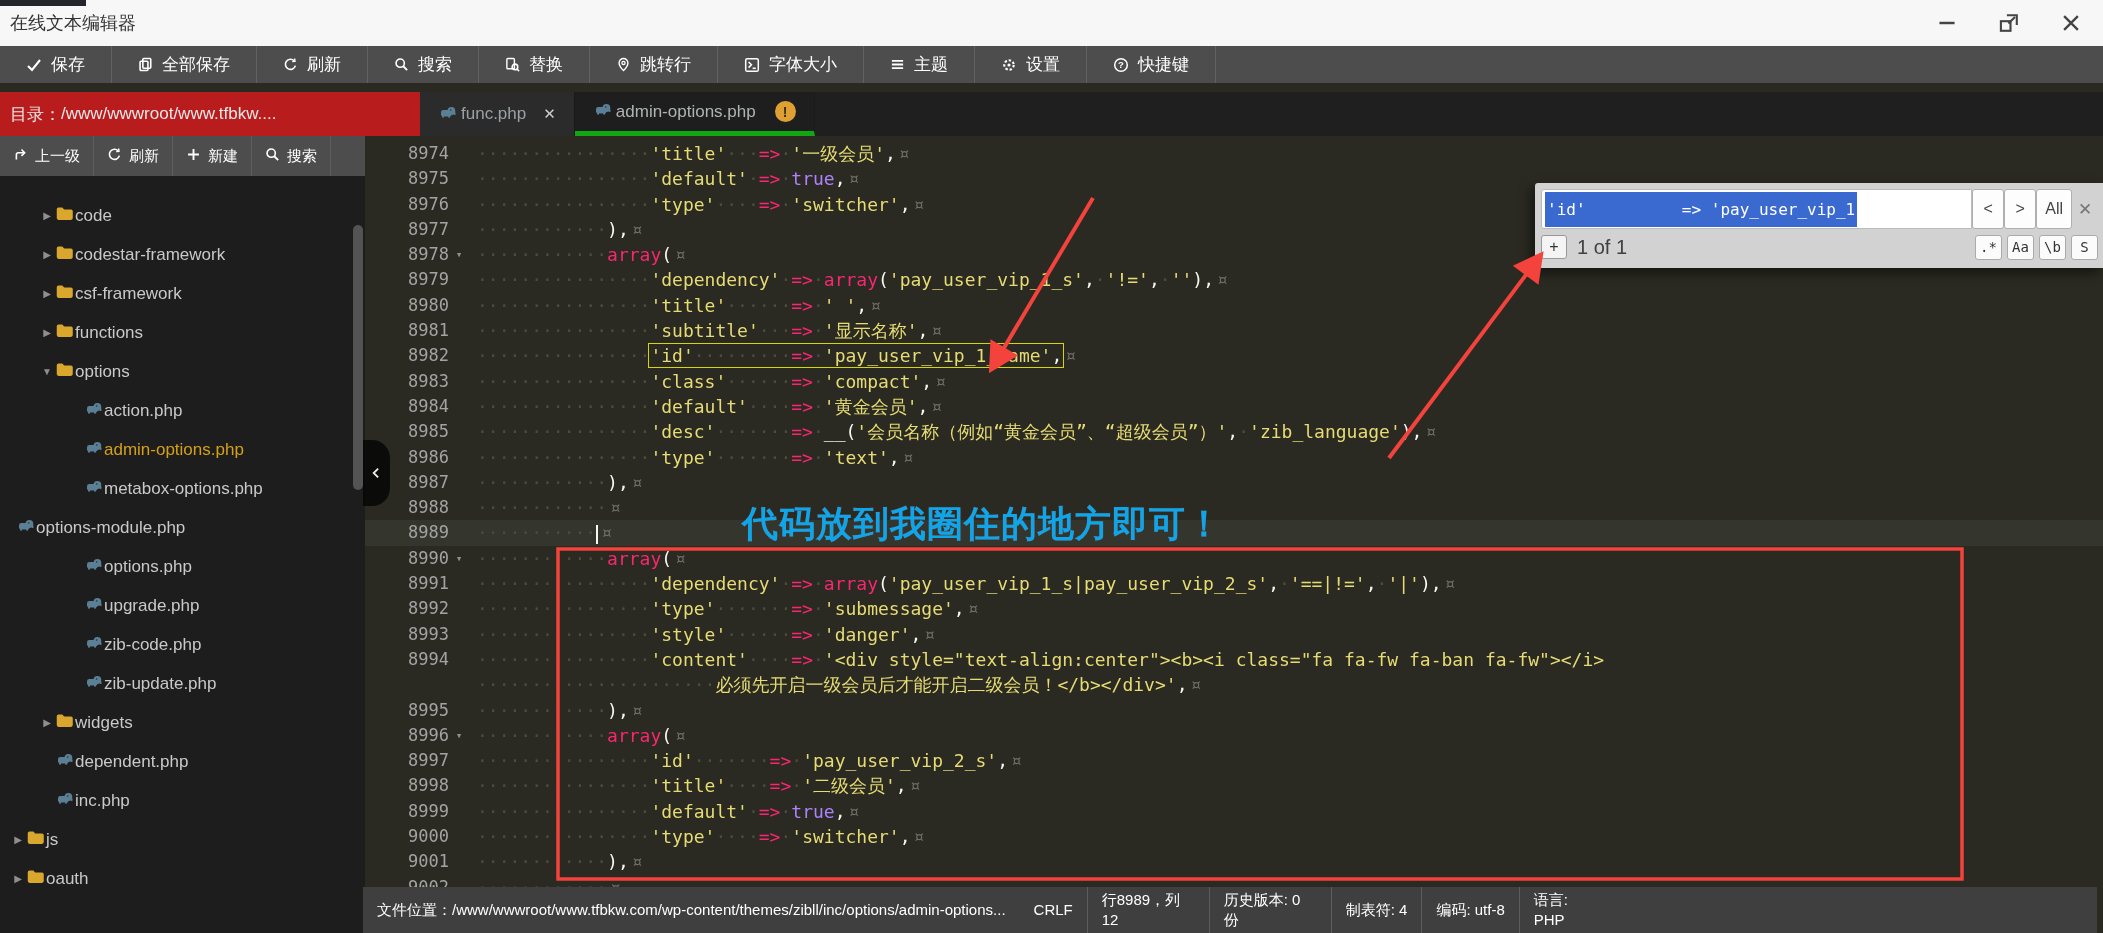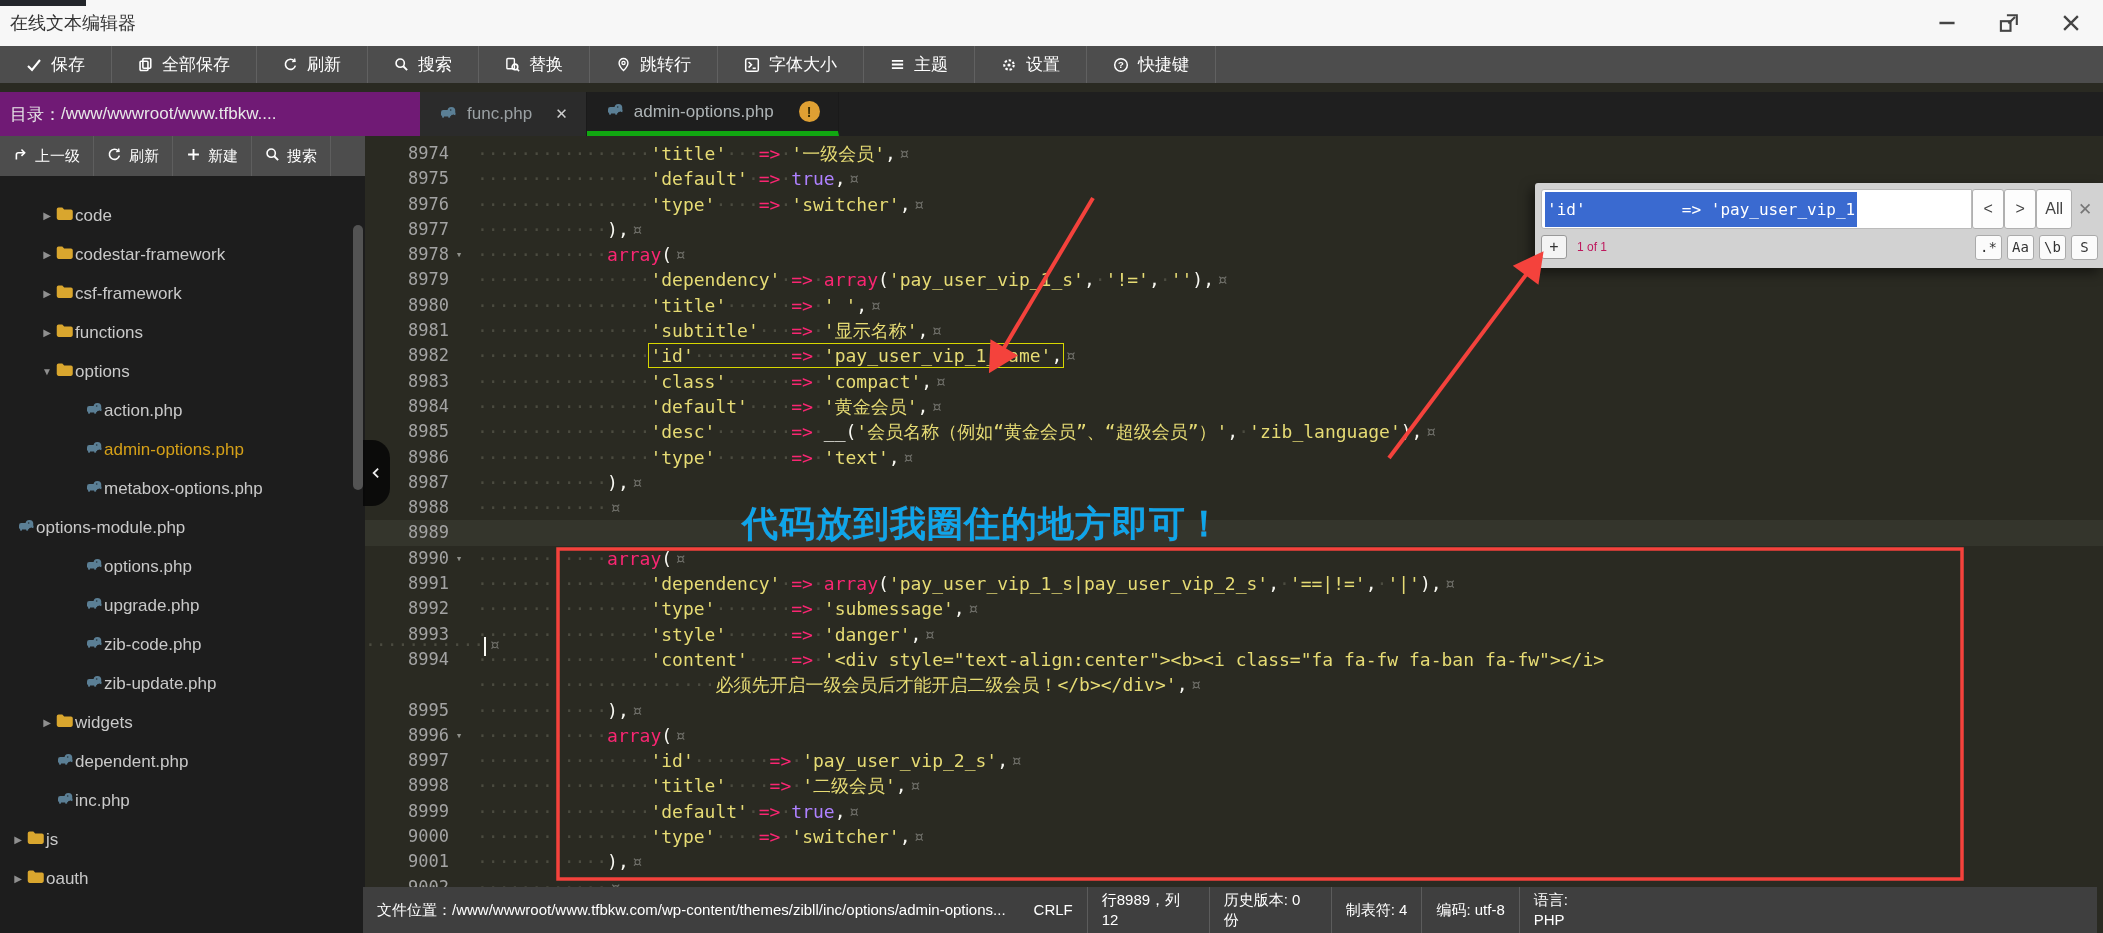--- a/index.html
+++ b/index.html
@@ -14,43 +14,43 @@
   .win-controls { position:absolute; right:8px; top:0; height:46px; display:flex; align-items:center; gap:34px; color:#444; padding-right:10px; }
   .win-btn { width:28px; height:28px; display:flex; align-items:center; justify-content:center; cursor:pointer; }
 
   
   .toolbar { position:absolute; left:0; top:46px; width:2103px; height:37px; background:#4d4d4d; display:flex; align-items:stretch; }
   .tb-btn { display:flex; align-items:center; gap:9px; padding:0 26px; color:#fff; font-size:17px; border-right:1px solid #616161; cursor:pointer; }
   .tb-btn .ic { display:flex; align-items:center; }
 
   
   .row2 { position:absolute; left:0; top:92px; width:2103px; height:44px; display:flex; background:#1f1f1f; }
-  .dirbox { width:420px; background:#701a75; display:flex; align-items:center; padding-left:10px; color:#e8e8e8; font-size:17px; white-space:nowrap; overflow:hidden; }
+  .dirbox { width:420px; background:#b91c1c; display:flex; align-items:center; padding-left:10px; color:#e8e8e8; font-size:17px; white-space:nowrap; overflow:hidden; }
   .tabs { display:flex; height:44px; }
-  .tab { display:flex; align-items:center; gap:9px; padding:0 18px; font-size:17px; color:#9aa0a3; background:#2b2b2b; border-right:1px solid #1a1a1a; cursor:pointer; }
+  .tab { display:flex; align-items:center; gap:3px; padding:0 18px; font-size:17px; color:#9aa0a3; background:#2b2b2b; border-right:1px solid #1a1a1a; cursor:pointer; }
   .tab.active { background:#1e1e1e; border-bottom:5px solid #11a711; color:#aeb4b6; }
   .tab .closex { margin-left:14px; color:#cfcfcf; font-size:15px; }
   .warnball { width:21px; height:21px; border-radius:50%; background:#dfa033; color:#3a2d00; font-weight:bold; font-size:14px; display:flex; align-items:center; justify-content:center; margin-left:16px; }
 
   
   .sidebar { position:absolute; left:0; top:136px; width:365px; height:797px; background:#1d1d1d; overflow:hidden; }
   .tree-toolbar { height:40px; background:#4d4d4d; display:flex; align-items:stretch; }
   .tt-btn { display:flex; align-items:center; gap:7px; padding:0 13px; color:#fff; font-size:15px; border-right:1px solid #5e5e5e; cursor:pointer; }
   .tree { padding-top:20px; }
   .tree-row { height:39px; display:flex; align-items:center; color:#c9c9c9; font-size:17px; cursor:pointer; white-space:nowrap; }
   .tree-row .arrow { width:16px; font-size:10px; color:#8f8f8f; text-align:center; flex:0 0 16px; }
   .tree-row.sel { color:#d5a018; }
   .tree-scroll { position:absolute; right:2px; top:89px; width:10px; height:265px; background:#535353; border-radius:5px; }
   .collapse-handle { position:absolute; left:363px; top:440px; width:27px; height:66px; background:rgba(5,5,5,.82); border-radius:0 18px 18px 0; display:flex; align-items:center; justify-content:center; color:#eee; z-index:30; cursor:pointer; }
 
   
   .editor { position:absolute; left:365px; top:136px; width:1738px; height:751px; background:#2a2a22; overflow:hidden; font-family:"DejaVu Sans Mono","Liberation Mono",monospace; }
   #code { padding-top:5px; }
   .cline { display:flex; height:25.3px; line-height:25.3px; font-size:18px; white-space:pre; }
-  .cline.cur { background:#34352c;flex-direction:column; }
+  .cline.cur { background:#34352c; }
   .gutter { flex:0 0 112px; display:flex; }
   .gutter .ln { width:84px; text-align:right; color:#a3a3a3; font-size:17px; }
   .gutter .fold { width:20px; color:#8f908a; font-size:11px; text-align:center; }
   .ct { }
   .ws { color:#4b4b40; }
   .y { color:#e6db74; }
   .pk { color:#f92672; }
   .pu { color:#ae81ff; }
   .wh { color:#f8f8f2; }
   .eol { color:#70706a; padding-left:3px; }
@@ -65,21 +65,21 @@
 
   
   .search-panel { position:absolute; left:1535px; top:183px; width:568px; height:85px; background:#d2d2d2; box-shadow:-4px 5px 12px rgba(0,0,0,.5); z-index:20; border-radius:3px 0 0 3px; padding:4px 5px 3px 6px; }
   .sp-row1 { display:flex; align-items:center; height:44px; gap:0; }
   .sp-input { flex:1; background:#fff; height:40px; border:1px solid #bbb; border-radius:3px 0 0 3px; display:flex; align-items:center; overflow:hidden; padding-left:3px; }
   .sp-sel { font-family:"DejaVu Sans Mono",monospace; font-size:16px; color:#fff; background:#3a6ad0; white-space:pre; padding:8px 2px; }
   .sp-btn { background:#fdfdfd; border:1px solid #b0b0b0; border-radius:3px; height:40px; min-width:32px; display:flex; align-items:center; justify-content:center; font-size:16px; color:#444; cursor:pointer; padding:0 8px; }
   .sp-close { background:none; border:none; color:#777; font-size:17px; min-width:26px; padding:0 2px; }
   .sp-row2 { display:flex; align-items:center; height:32px; gap:10px; }
   .sp-add { width:26px; height:24px; border:1px solid #999; border-radius:3px; background:#f4f4f4; color:#333; display:flex; align-items:center; justify-content:center; font-size:16px; cursor:pointer; }
-  .sp-count { color:#be185d; font-size:12px; }
+  .sp-count { color:#404040; font-size:20px; }
   .sp-spacer { flex:1; }
   .sp-tog { min-width:27px; height:25px; border:1px solid #aaa; border-radius:3px; background:#fbfbfb; color:#333; font-size:14px; display:flex; align-items:center; justify-content:center; padding:0 4px; cursor:pointer; font-family:"DejaVu Sans Mono",monospace; }
 
   
   .anno-svg { position:absolute; left:0; top:0; width:2103px; height:933px; z-index:40; pointer-events:none; }
   .anno-note { position:absolute; left:742px; top:500px; z-index:40; color:#0ea5e9; font-size:36px; font-weight:bold; letter-spacing:1px; pointer-events:none; text-shadow:0 0 1px rgba(244,66,60,.4); }
 </style>
 </head>
 <body>
 

